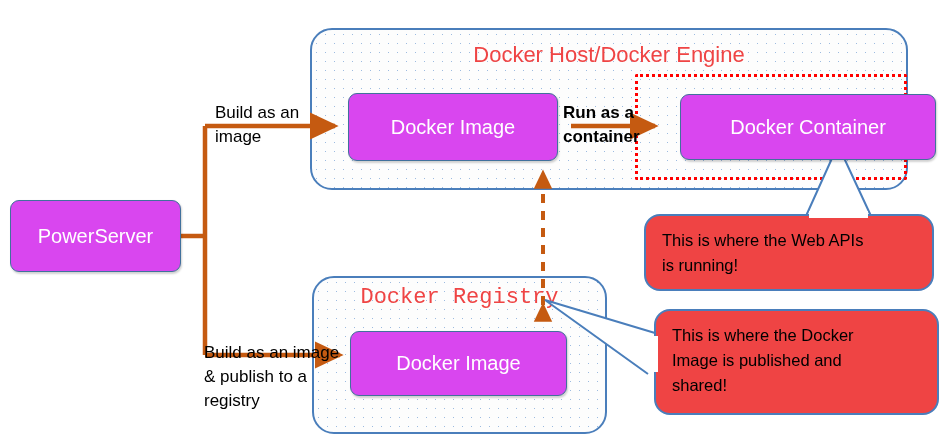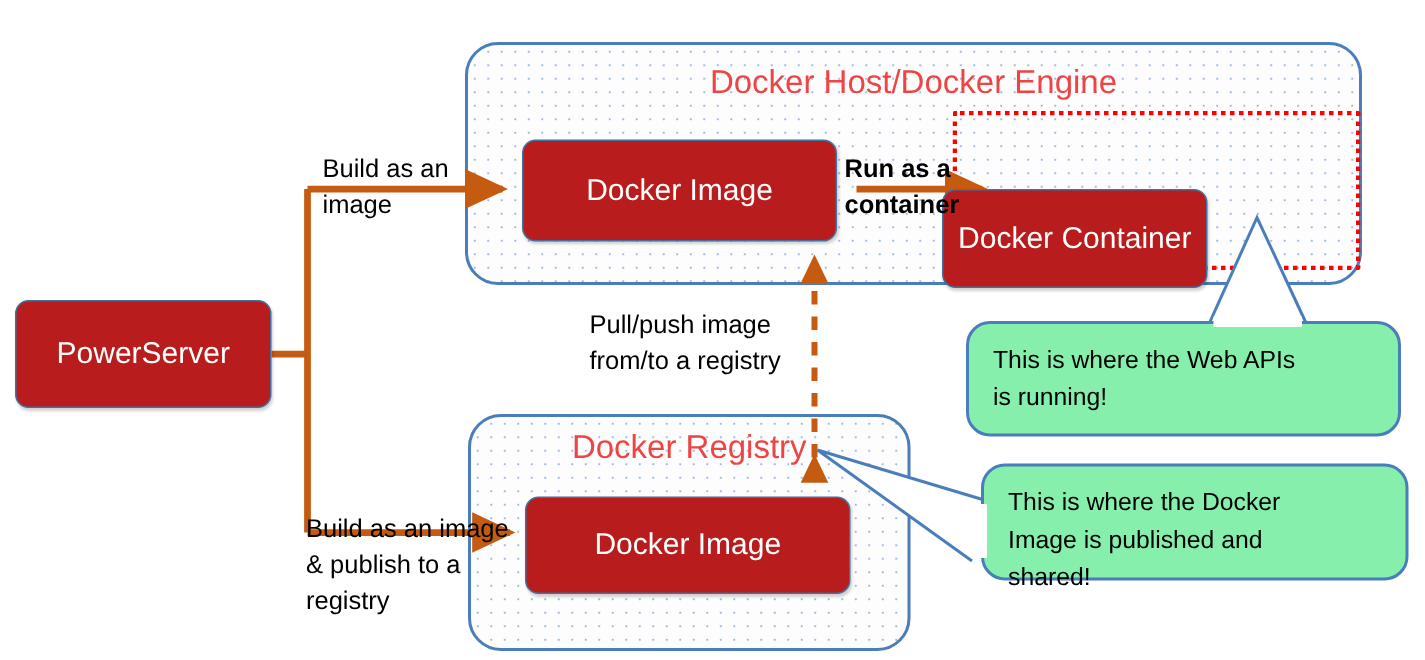--- a/index.html
+++ b/index.html
@@ -39,21 +39,21 @@
     width: 100%;
     text-align: center;
     color: #ef4444;
     font-size: 22px;
     font-family: "Liberation Sans", sans-serif;
     white-space: nowrap;
   }
   
   .blue-box {
     position: absolute;
-    background: #b91c1c;
+    background: #d946ef;
     border: 1.2px solid #41719C;
     border-radius: 9px;
     box-sizing: border-box;
     display: flex;
     align-items: center;
     justify-content: center;
     color: #ffffff;
     font-size: 20px;
     line-height: 1.22;
     text-align: center;
@@ -75,21 +75,21 @@
     font-size: 17px;
     line-height: 1.42;
     font-family: "Liberation Sans", sans-serif;
     white-space: pre-line;
   }
   
   .callout {
     position: absolute;
     border: 2px solid #4A7EBB;
     border-radius: 16px;
-    background: #86efac;
+    background: #ef4444;
     box-sizing: border-box;
     color: #000000;
     font-size: 16.5px;
     line-height: 1.5;
     font-family: "Liberation Sans", sans-serif;
     padding: 12px 16px;
     white-space: pre-line;
   }
   .callout-mask {
     position: absolute;
@@ -98,21 +98,21 @@
 </style>
 </head>
 <body>
 
 <div id="canvas">
 
   <div class="group-box" style="left:310px; top:28px; width:598px; height:162px;"></div>
   <div class="group-title" style="left:310px; top:42px; width:598px;">Docker Host/Docker Engine</div>
 
   <div class="group-box" style="left:312px; top:276px; width:295px; height:158px;"></div>
-  <div class="group-title" style="left:312px; top:285px; width:295px;">Docker Registry</div>
+  <div class="group-title" style="left:312px; top:285px; width:295px;font-family:Liberation Mono, monospace;">Docker Registry</div>
 
   <div class="red-dotted" style="left:635px; top:74px; width:272px; height:106px;"></div>
 
   <svg class="svg-layer" viewBox="0 0 950 440" xmlns="http://www.w3.org/2000/svg">
     <defs>
       <marker id="arrow-orange" markerWidth="7" markerHeight="7" refX="5.6" refY="3.5" orient="auto" markerUnits="strokeWidth">
         <path d="M0,0.5 L6.4,3.5 L0,6.5 z" fill="#C55A11"></path>
       </marker>
       <marker id="arrow-orange-dash" markerWidth="5.2" markerHeight="5.2" refX="4.2" refY="2.6" orient="auto" markerUnits="strokeWidth">
         <path d="M0,0.3 L4.8,2.6 L0,4.9 z" fill="#C55A11"></path>
@@ -138,43 +138,41 @@
   </svg>
 
   <div class="blue-box" style="left:10px; top:200px; width:171px; height:72px; flex-direction:row;">
     <span>PowerServer</span>
   </div>
 
   <div class="blue-box" style="left:348px; top:93px; width:210px; height:68px;">
     <span>Docker Image</span>
   </div>
 
-  <div class="blue-box" style="left:628px; top:94px; width:177px; height:66px;margin-top:32px;">
+  <div class="blue-box" style="left:680px; top:94px; width:256px; height:66px;">
     <span>Docker Container</span>
   </div>
 
   <div class="blue-box" style="left:350px; top:331px; width:217px; height:65px;">
     <span>Docker Image</span>
   </div>
 
   <div class="arrow-label" style="left:215px; top:101px; width:135px;">Build as an
 image</div>
 
   <div class="arrow-label" style="left:563px; top:101px; width:95px;font-weight:bold;">Run as a
 container</div>
 
-  <div class="arrow-label" style="left:393px; top:205px; width:155px; text-align:left;">Pull/push image
-from/to a registry</div>
 
   <div class="arrow-label" style="left:204px; top:341px; width:150px;">Build as an image
 &amp; publish to a
 registry</div>
 
   <div class="callout" style="left:644px; top:214px; width:290px; height:77px;">This is where the Web APIs
 is running!</div>
   <div class="callout-mask" style="left:809px; top:211px; width:59px; height:7px;"></div>
 
-  <div class="callout" style="left:654px; top:309px; width:285px; height:78px;">This is where the Docker
+  <div class="callout" style="left:654px; top:309px; width:285px; height:106px;">This is where the Docker
 Image is published and
 shared!</div>
   <div class="callout-mask" style="left:651px; top:336px; width:7px; height:36px;"></div>
 
 </div>
 
 </body></html>

